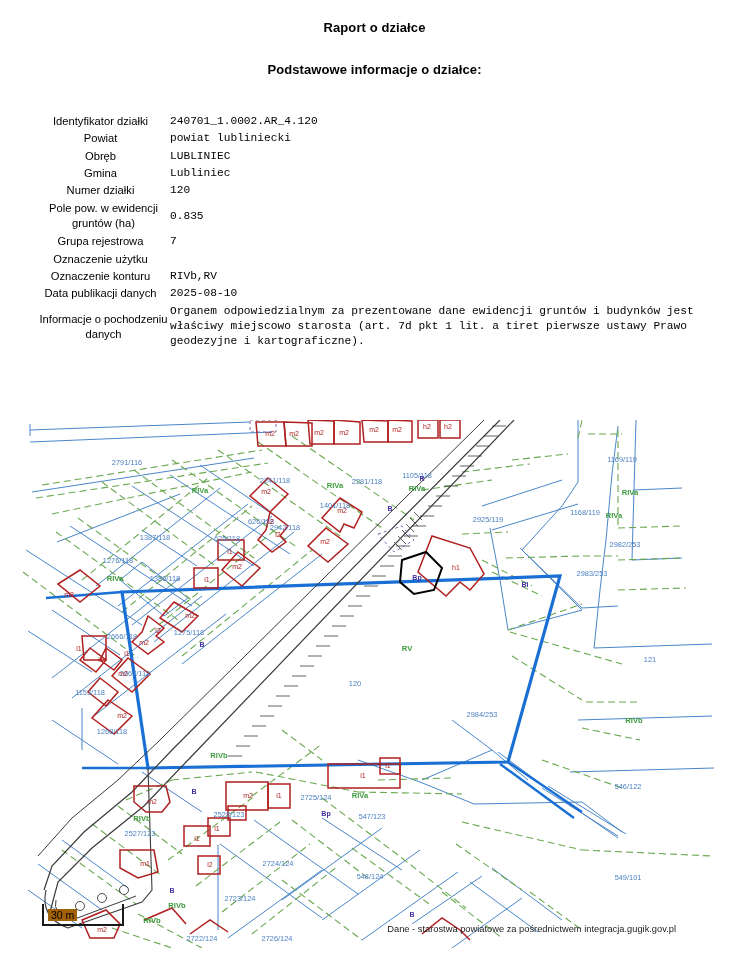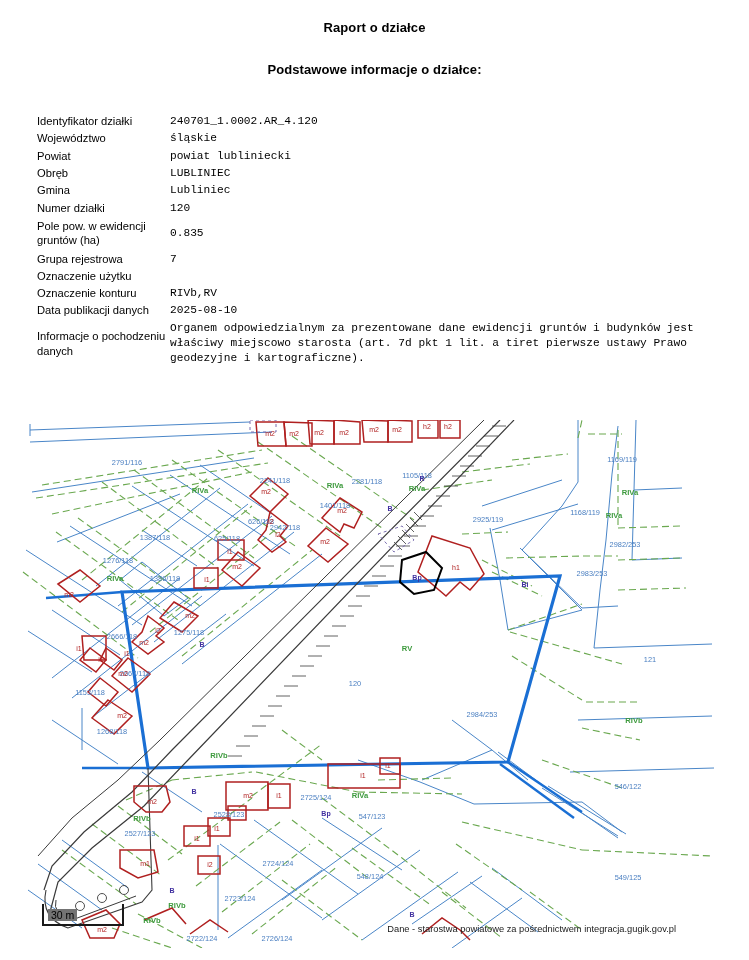--- a/index.html
+++ b/index.html
@@ -47,20 +47,21 @@
     font-size: 11.2px;
   }
   .info-table td {
     vertical-align: middle;
     padding: 1.2px 0;
     line-height: 1.33;
   }
   .info-table td.k {
     width: 133px;
     padding-right: 6px;
+    text-align: center;
   }
   .info-table td.v { width: 527px; font-family: Liberation Mono, monospace; }
   .info-table tr.tall td { padding: 2px 0; }
 
   
   .map-wrap {
     position: absolute;
     left: 22px;
     top: 420px;
     width: 706px;
@@ -79,21 +80,21 @@
     border-left: 2px solid #1a1a1a;
     border-right: 2px solid #1a1a1a;
     border-bottom: 2px solid #1a1a1a;
   }
   .scalebar-label {
     position: absolute;
     left: 26px;
     bottom: 27px;
     font-size: 10.5px;
     color: #000;
-    background: #737373;
+    background: #a16207;
     padding: 0 3px;
   }
   .attribution {
     position: absolute;
     right: 52px;
     bottom: 14px;
     font-size: 9.3px;
     color: #1b1b1b;
     white-space: nowrap;
   }
@@ -104,24 +105,20 @@
 <div class="page">
 
   <h1 class="title-main">Raport o działce</h1>
   <h2 class="title-sub">Podstawowe informacje o działce:</h2>
 
   <table class="info-table">
     <tbody>
         <tr>
           <td class="k">Identyfikator działki</td>
           <td class="v">240701_1.0002.AR_4.120</td>
-        </tr>
-        <tr>
-          <td class="k">Województwo</td>
-          <td class="v">śląskie</td>
         </tr>
         <tr>
           <td class="k">Powiat</td>
           <td class="v">powiat lubliniecki</td>
         </tr>
         <tr>
           <td class="k">Obręb</td>
           <td class="v">LUBLINIEC</td>
         </tr>
         <tr>
@@ -420,21 +417,21 @@
         <div style="position: absolute; left: 143px; top: 158px; transform: translate(-50%, -50%); font-size: 7.4px; color: rgb(74, 127, 193); font-weight: normal; white-space: nowrap; font-family: &quot;Liberation Sans&quot;, sans-serif;">1386/118</div>
         <div style="position: absolute; left: 100px; top: 216px; transform: translate(-50%, -50%); font-size: 7.4px; color: rgb(74, 127, 193); font-weight: normal; white-space: nowrap; font-family: &quot;Liberation Sans&quot;, sans-serif;">2666/118</div>
         <div style="position: absolute; left: 167px; top: 212px; transform: translate(-50%, -50%); font-size: 7.4px; color: rgb(74, 127, 193); font-weight: normal; white-space: nowrap; font-family: &quot;Liberation Sans&quot;, sans-serif;">1275/118</div>
         <div style="position: absolute; left: 113px; top: 253px; transform: translate(-50%, -50%); font-size: 7.4px; color: rgb(74, 127, 193); font-weight: normal; white-space: nowrap; font-family: &quot;Liberation Sans&quot;, sans-serif;">2667/118</div>
         <div style="position: absolute; left: 68px; top: 272px; transform: translate(-50%, -50%); font-size: 7.4px; color: rgb(74, 127, 193); font-weight: normal; white-space: nowrap; font-family: &quot;Liberation Sans&quot;, sans-serif;">1153/118</div>
         <div style="position: absolute; left: 90px; top: 311px; transform: translate(-50%, -50%); font-size: 7.4px; color: rgb(74, 127, 193); font-weight: normal; white-space: nowrap; font-family: &quot;Liberation Sans&quot;, sans-serif;">1268/118</div>
         <div style="position: absolute; left: 333px; top: 263px; transform: translate(-50%, -50%); font-size: 7.4px; color: rgb(74, 127, 193); font-weight: normal; white-space: nowrap; font-family: &quot;Liberation Sans&quot;, sans-serif;">120</div>
         <div style="position: absolute; left: 460px; top: 294px; transform: translate(-50%, -50%); font-size: 7.4px; color: rgb(74, 127, 193); font-weight: normal; white-space: nowrap; font-family: &quot;Liberation Sans&quot;, sans-serif;">2984/253</div>
         <div style="position: absolute; left: 628px; top: 239px; transform: translate(-50%, -50%); font-size: 7.4px; color: rgb(74, 127, 193); font-weight: normal; white-space: nowrap; font-family: &quot;Liberation Sans&quot;, sans-serif;">121</div>
         <div style="position: absolute; left: 606px; top: 366px; transform: translate(-50%, -50%); font-size: 7.4px; color: rgb(74, 127, 193); font-weight: normal; white-space: nowrap; font-family: &quot;Liberation Sans&quot;, sans-serif;">546/122</div>
-        <div style="position: absolute; left: 606px; top: 457px; transform: translate(-50%, -50%); font-size: 7.4px; color: rgb(74, 127, 193); font-weight: normal; white-space: nowrap; font-family: &quot;Liberation Sans&quot;, sans-serif;">549/125</div>
+        <div style="position: absolute; left: 606px; top: 457px; transform: translate(-50%, -50%); font-size: 7.4px; color: rgb(74, 127, 193); font-weight: normal; white-space: nowrap; font-family: &quot;Liberation Sans&quot;, sans-serif;">549/101</div>
         <div style="position: absolute; left: 207px; top: 394px; transform: translate(-50%, -50%); font-size: 7.4px; color: rgb(74, 127, 193); font-weight: normal; white-space: nowrap; font-family: &quot;Liberation Sans&quot;, sans-serif;">2528/123</div>
         <div style="position: absolute; left: 118px; top: 413px; transform: translate(-50%, -50%); font-size: 7.4px; color: rgb(74, 127, 193); font-weight: normal; white-space: nowrap; font-family: &quot;Liberation Sans&quot;, sans-serif;">2527/123</div>
         <div style="position: absolute; left: 294px; top: 377px; transform: translate(-50%, -50%); font-size: 7.4px; color: rgb(74, 127, 193); font-weight: normal; white-space: nowrap; font-family: &quot;Liberation Sans&quot;, sans-serif;">2725/124</div>
         <div style="position: absolute; left: 350px; top: 396px; transform: translate(-50%, -50%); font-size: 7.4px; color: rgb(74, 127, 193); font-weight: normal; white-space: nowrap; font-family: &quot;Liberation Sans&quot;, sans-serif;">547/123</div>
         <div style="position: absolute; left: 256px; top: 443px; transform: translate(-50%, -50%); font-size: 7.4px; color: rgb(74, 127, 193); font-weight: normal; white-space: nowrap; font-family: &quot;Liberation Sans&quot;, sans-serif;">2724/124</div>
         <div style="position: absolute; left: 348px; top: 456px; transform: translate(-50%, -50%); font-size: 7.4px; color: rgb(74, 127, 193); font-weight: normal; white-space: nowrap; font-family: &quot;Liberation Sans&quot;, sans-serif;">548/124</div>
         <div style="position: absolute; left: 218px; top: 478px; transform: translate(-50%, -50%); font-size: 7.4px; color: rgb(74, 127, 193); font-weight: normal; white-space: nowrap; font-family: &quot;Liberation Sans&quot;, sans-serif;">2723/124</div>
         <div style="position: absolute; left: 180px; top: 518px; transform: translate(-50%, -50%); font-size: 7.4px; color: rgb(74, 127, 193); font-weight: normal; white-space: nowrap; font-family: &quot;Liberation Sans&quot;, sans-serif;">2722/124</div>
         <div style="position: absolute; left: 255px; top: 518px; transform: translate(-50%, -50%); font-size: 7.4px; color: rgb(74, 127, 193); font-weight: normal; white-space: nowrap; font-family: &quot;Liberation Sans&quot;, sans-serif;">2726/124</div>
         <div style="position: absolute; left: 178px; top: 70px; transform: translate(-50%, -50%); font-size: 7.6px; color: rgb(61, 154, 61); font-weight: bold; white-space: nowrap; font-family: &quot;Liberation Sans&quot;, sans-serif;">RIVa</div>

